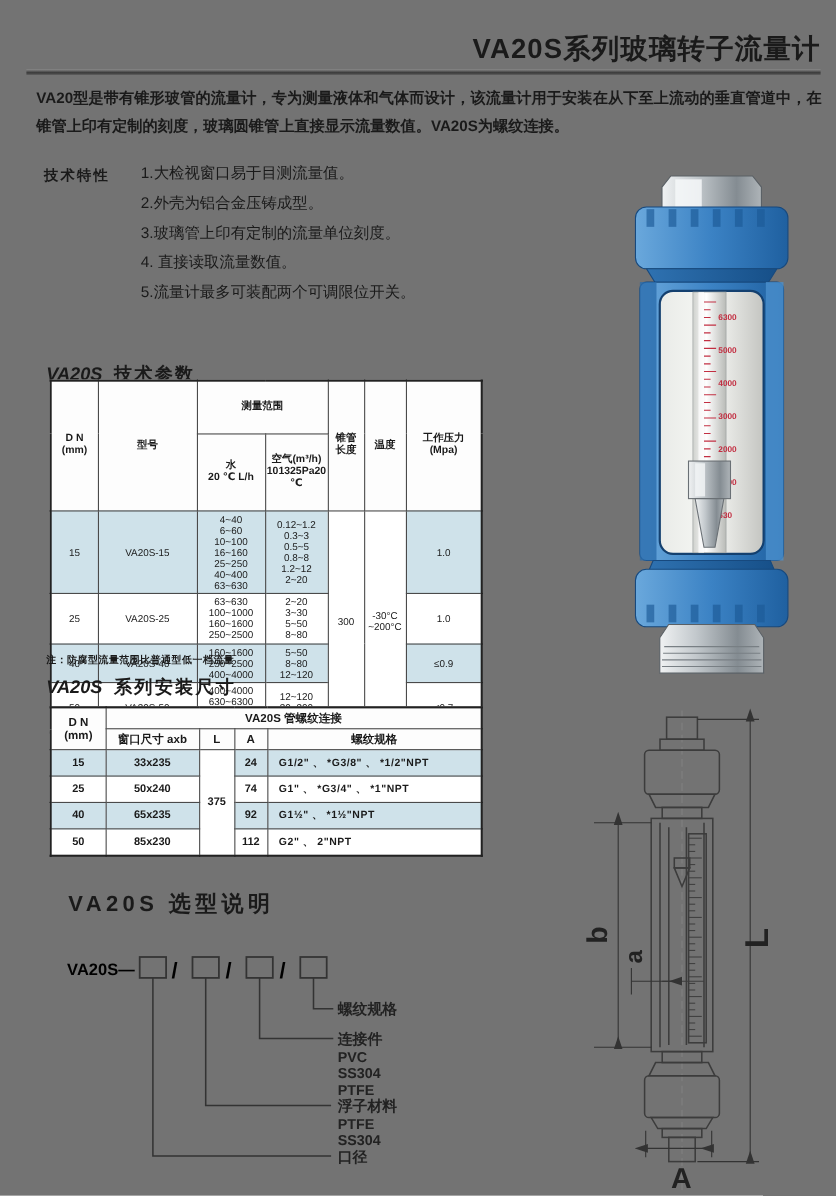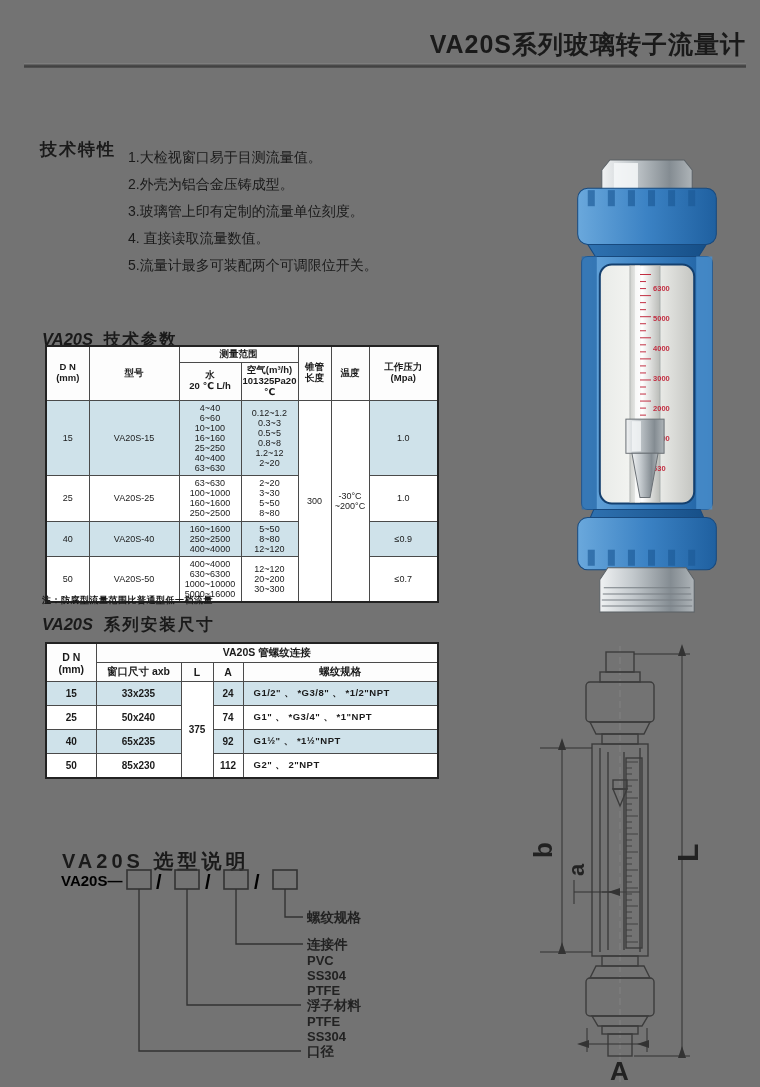--- a/index.html
+++ b/index.html
@@ -4,55 +4,56 @@
 <style>
   html,body{margin:0;padding:0;background:#e9e9e9;}
   .page{position:relative;width:760px;height:1087px;background:#737373;margin:0 auto;
         font-family:"Liberation Sans","DejaVu Sans",sans-serif;color:#1a1a1a;overflow:hidden;}
   .abs{position:absolute;}
   .page-title{top:28px;right:14px;font-size:25px;font-weight:800;letter-spacing:1px;}
   .title-rule{top:63px;left:24px;width:722px;height:5px;
               background:linear-gradient(to bottom,#8a8a8a,#3c3c3c 60%,#555);}
   .intro{top:77px;left:33px;width:714px;font-size:13.8px;line-height:25px;
          font-weight:600;text-align:justify;margin:0;}
-  .feat-heading{top:138px;left:40px;font-size:17px;font-weight:700;letter-spacing:2px;}
+  .feat-heading{top:151px;left:40px;font-size:13px;font-weight:700;letter-spacing:2px;}
   .features{top:144px;left:128px;margin:0;padding:0;list-style:none;
             font-size:14px;font-weight:400;line-height:27px;}
   .caption{font-size:16.5px;font-weight:700;}
   .caption i{font-style:italic;margin-right:6px;}
   .caption span{letter-spacing:2px;}
   .t1-caption{left:42px;top:329px;}
   .t2-caption{left:42px;top:614px;}
   table{border-collapse:collapse;table-layout:fixed;background:#fff;}
   #spec-table{left:45px;top:345px;width:392px;font-size:9px;}
   #dim-table{left:45px;top:642px;width:392px;font-size:10px;}
   th,td{border:1px solid #4a4a4a;text-align:center;vertical-align:middle;}
   #spec-table,#dim-table{border:2px solid #222;}
-  #spec-table th{font-size:9.5px;font-weight:700;padding:2px 1px;line-height:1.15;background:#fdfdfd;}
+  #spec-table th{font-size:9.5px;font-weight:700;padding:18px 1px;line-height:1.15;background:#fdfdfd;}
   #spec-table td{padding:2px 1px;line-height:1.12;font-weight:400;}
   #dim-table th{font-size:10.5px;font-weight:700;padding:2px 2px;background:#fdfdfd;}
   #dim-table td{padding:3px 2px;font-weight:600;height:17px;}
   #dim-table td.thread{text-align:left;padding-left:10px;font-size:9.5px;letter-spacing:.5px;}
   tr.shade td{background:#cfe2ea;}
   td.merged{background:#fff !important;font-weight:700;}
   .note{left:42px;top:594px;font-size:9px;font-weight:700;letter-spacing:.5px;}
-  .sel-heading{left:62px;top:848px;font-size:20px;font-weight:600;letter-spacing:4px;}
+  .sel-heading{left:62px;top:808px;font-size:20px;font-weight:600;letter-spacing:4px;}
   svg text{font-family:"Liberation Sans","DejaVu Sans",sans-serif;}
   .sel-label{font-size:13.5px;font-weight:600;fill:#222;}
   .sel-opt{font-size:13px;font-weight:600;fill:#222;}
   .dim-letter{font-weight:600;fill:#222;}
   .scale-num{font-size:7.5px;fill:#c22f42;font-weight:600;}
 </style>
 </head>
 <body>
 
 <div class="page">
 
   <div class="abs page-title">VA20S系列玻璃转子流量计</div>
   <div class="abs title-rule"></div>
+  <p class="abs intro">VA20型是带有锥形玻管的流量计，专为测量液体和气体而设计，该流量计用于安装在从下至上流动的垂直管道中，在锥管上印有定制的刻度，玻璃圆锥管上直接显示流量数值。VA20S为螺纹连接。</p>
 
   <div class="abs feat-heading">技术特性</div>
   <ul class="abs features" id="features-list">
       <li>1.大检视窗口易于目测流量值。</li>
       <li>2.外壳为铝合金压铸成型。</li>
       <li>3.玻璃管上印有定制的流量单位刻度。</li>
       <li>4. 直接读取流量数值。</li>
       <li>5.流量计最多可装配两个可调限位开关。</li>
     </ul>
 

